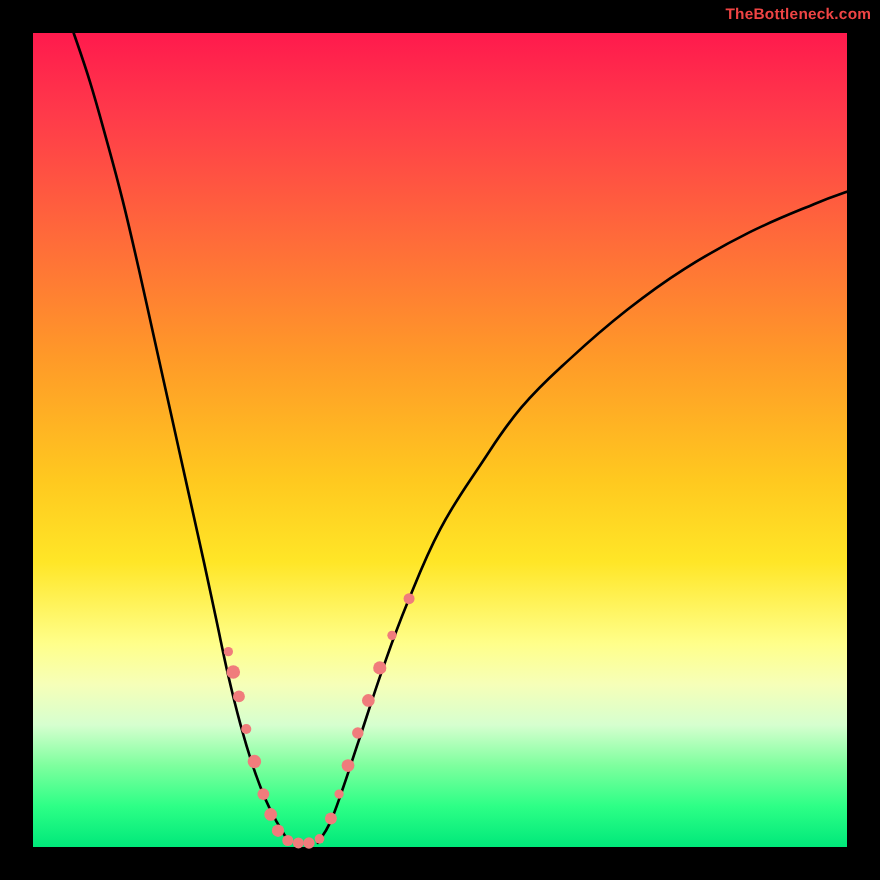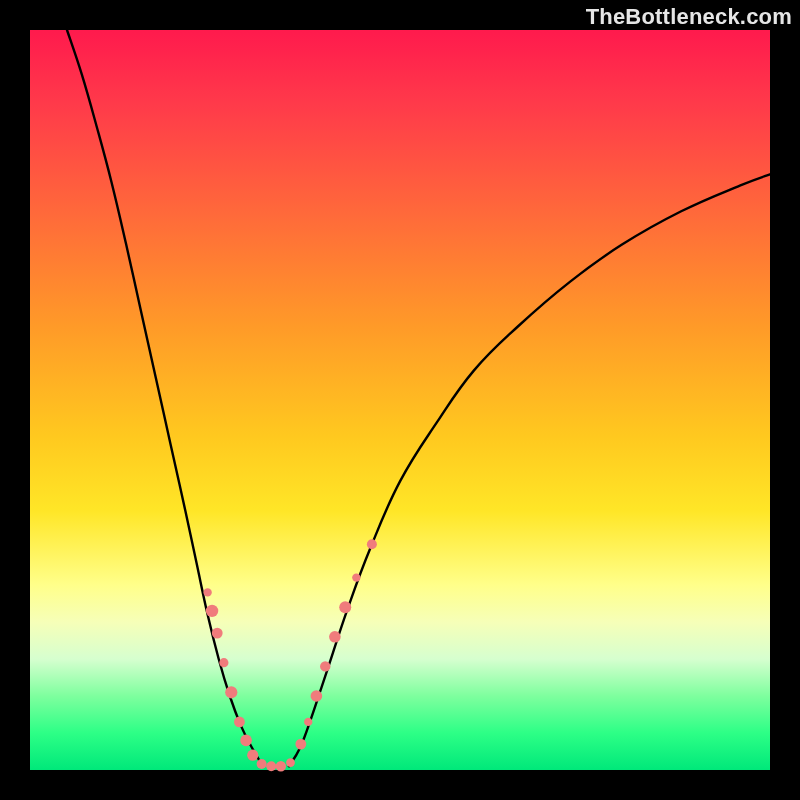--- a/index.html
+++ b/index.html
@@ -30,22 +30,22 @@
       #d6ffcf 85%,
       #7eff9e 90%,
       #2dff86 95%,
       #00e87a 100%
     );
   }
   .watermark {
     position: absolute;
     top: 4px;
     right: 8px;
-    color: #e5e5e5;
-    font-size: 22px;
+    color: #ef4444;
+    font-size: 14px;
     font-weight: 600;
     font-family: Arial, sans-serif;
     letter-spacing: 0.2px;
     z-index: 10;
   }
   svg.plot {
     position: absolute;
     left: 0;
     top: 0;
     width: 740px;

